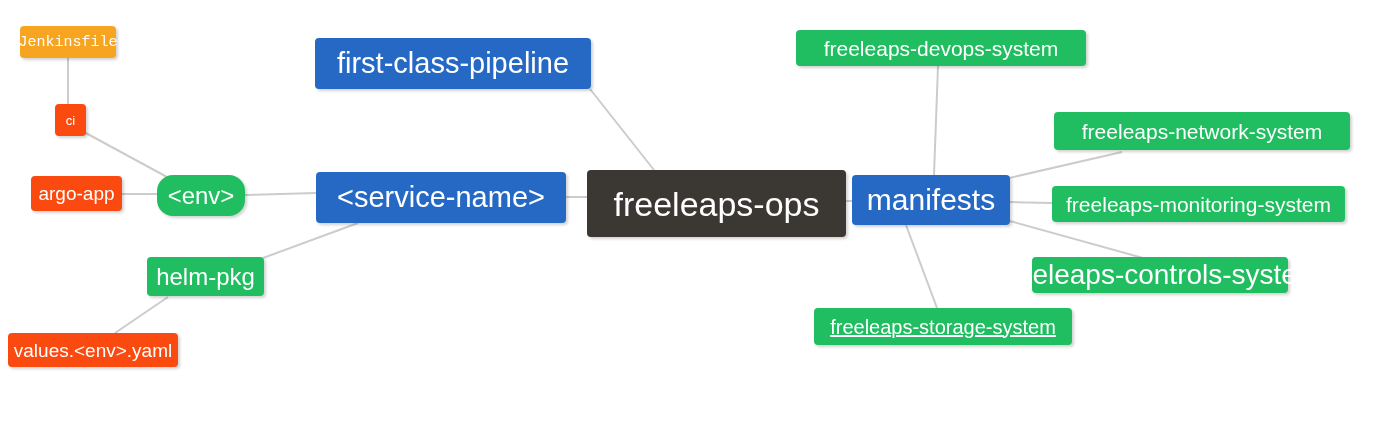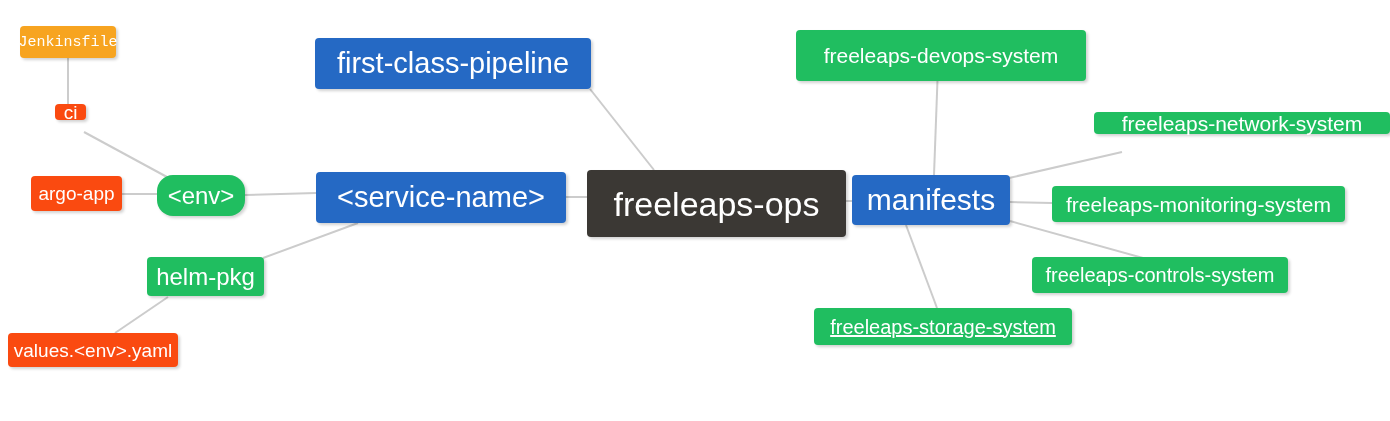--- a/index.html
+++ b/index.html
@@ -63,41 +63,41 @@
     <line x1="846" y1="201" x2="852" y2="201"></line>
     <line x1="934" y1="175" x2="938" y2="66"></line>
     <line x1="1009" y1="178" x2="1122" y2="152"></line>
     <line x1="1010" y1="202" x2="1052" y2="203"></line>
     <line x1="1010" y1="221" x2="1143" y2="258"></line>
     <line x1="906" y1="225" x2="937" y2="308"></line>
   </svg>
 
   <div class="node orange" style="left:20px;  top:26px;  width:96px;  height:32px; font-size:15px;font-family:Liberation Mono, monospace;">Jenkinsfile</div>
 
-  <div class="node red" style="left:55px;  top:104px; width:31px;  height:16px; font-size:19px;">ci</div>
+  <div class="node red" style="left:55px;  top:104px; width:31px;  height:32px; font-size:13px;">ci</div>
 
   <div class="node red" style="left:31px;  top:176px; width:91px;  height:35px; font-size:19px;">argo-app</div>
 
   <div class="node green" style="left:157px; top:175px; width:88px;  height:41px; font-size:24px;border-radius:16px;">&lt;env&gt;</div>
 
   <div class="node green" style="left:147px; top:257px; width:117px; height:39px; font-size:24px;">helm-pkg</div>
 
   <div class="node red" style="left:8px;   top:333px; width:170px; height:34px; font-size:19px;">values.&lt;env&gt;.yaml</div>
 
   <div class="node blue" style="left:315px; top:38px;  width:276px; height:51px; font-size:29px;">first-class-pipeline</div>
 
   <div class="node blue" style="left:316px; top:172px; width:250px; height:51px; font-size:29px;">&lt;service-name&gt;</div>
 
   <div class="node dark" style="left:587px; top:170px; width:259px; height:67px; font-size:34px;">freeleaps-ops</div>
 
   <div class="node blue" style="left:852px; top:175px; width:158px; height:50px; font-size:30px;">manifests</div>
 
-  <div class="node green" style="left:796px; top:30px;  width:290px; height:51px; font-size:21px;">freeleaps-devops-system</div>
+  <div class="node green" style="left:796px; top:30px;  width:290px; height:36px; font-size:21px;">freeleaps-devops-system</div>
 
-  <div class="node green" style="left:1054px;top:112px; width:296px; height:22px; font-size:21px;margin-left:40px;">freeleaps-network-system</div>
+  <div class="node green" style="left:1054px;top:112px; width:296px; height:38px; font-size:21px;">freeleaps-network-system</div>
 
   <div class="node green" style="left:1052px;top:186px; width:293px; height:36px; font-size:21px;">freeleaps-monitoring-system</div>
 
-  <div class="node green" style="left:1032px;top:257px; width:256px; height:36px; font-size:20px;">freeleaps-controls-system</div>
+  <div class="node green" style="left:1032px;top:257px; width:256px; height:36px; font-size:28px;">freeleaps-controls-system</div>
 
   <div class="node green" style="left:814px; top:308px; width:258px; height:37px; font-size:20px;text-decoration:underline;">freeleaps-storage-system</div>
 
 </div>
 
 </body></html>

